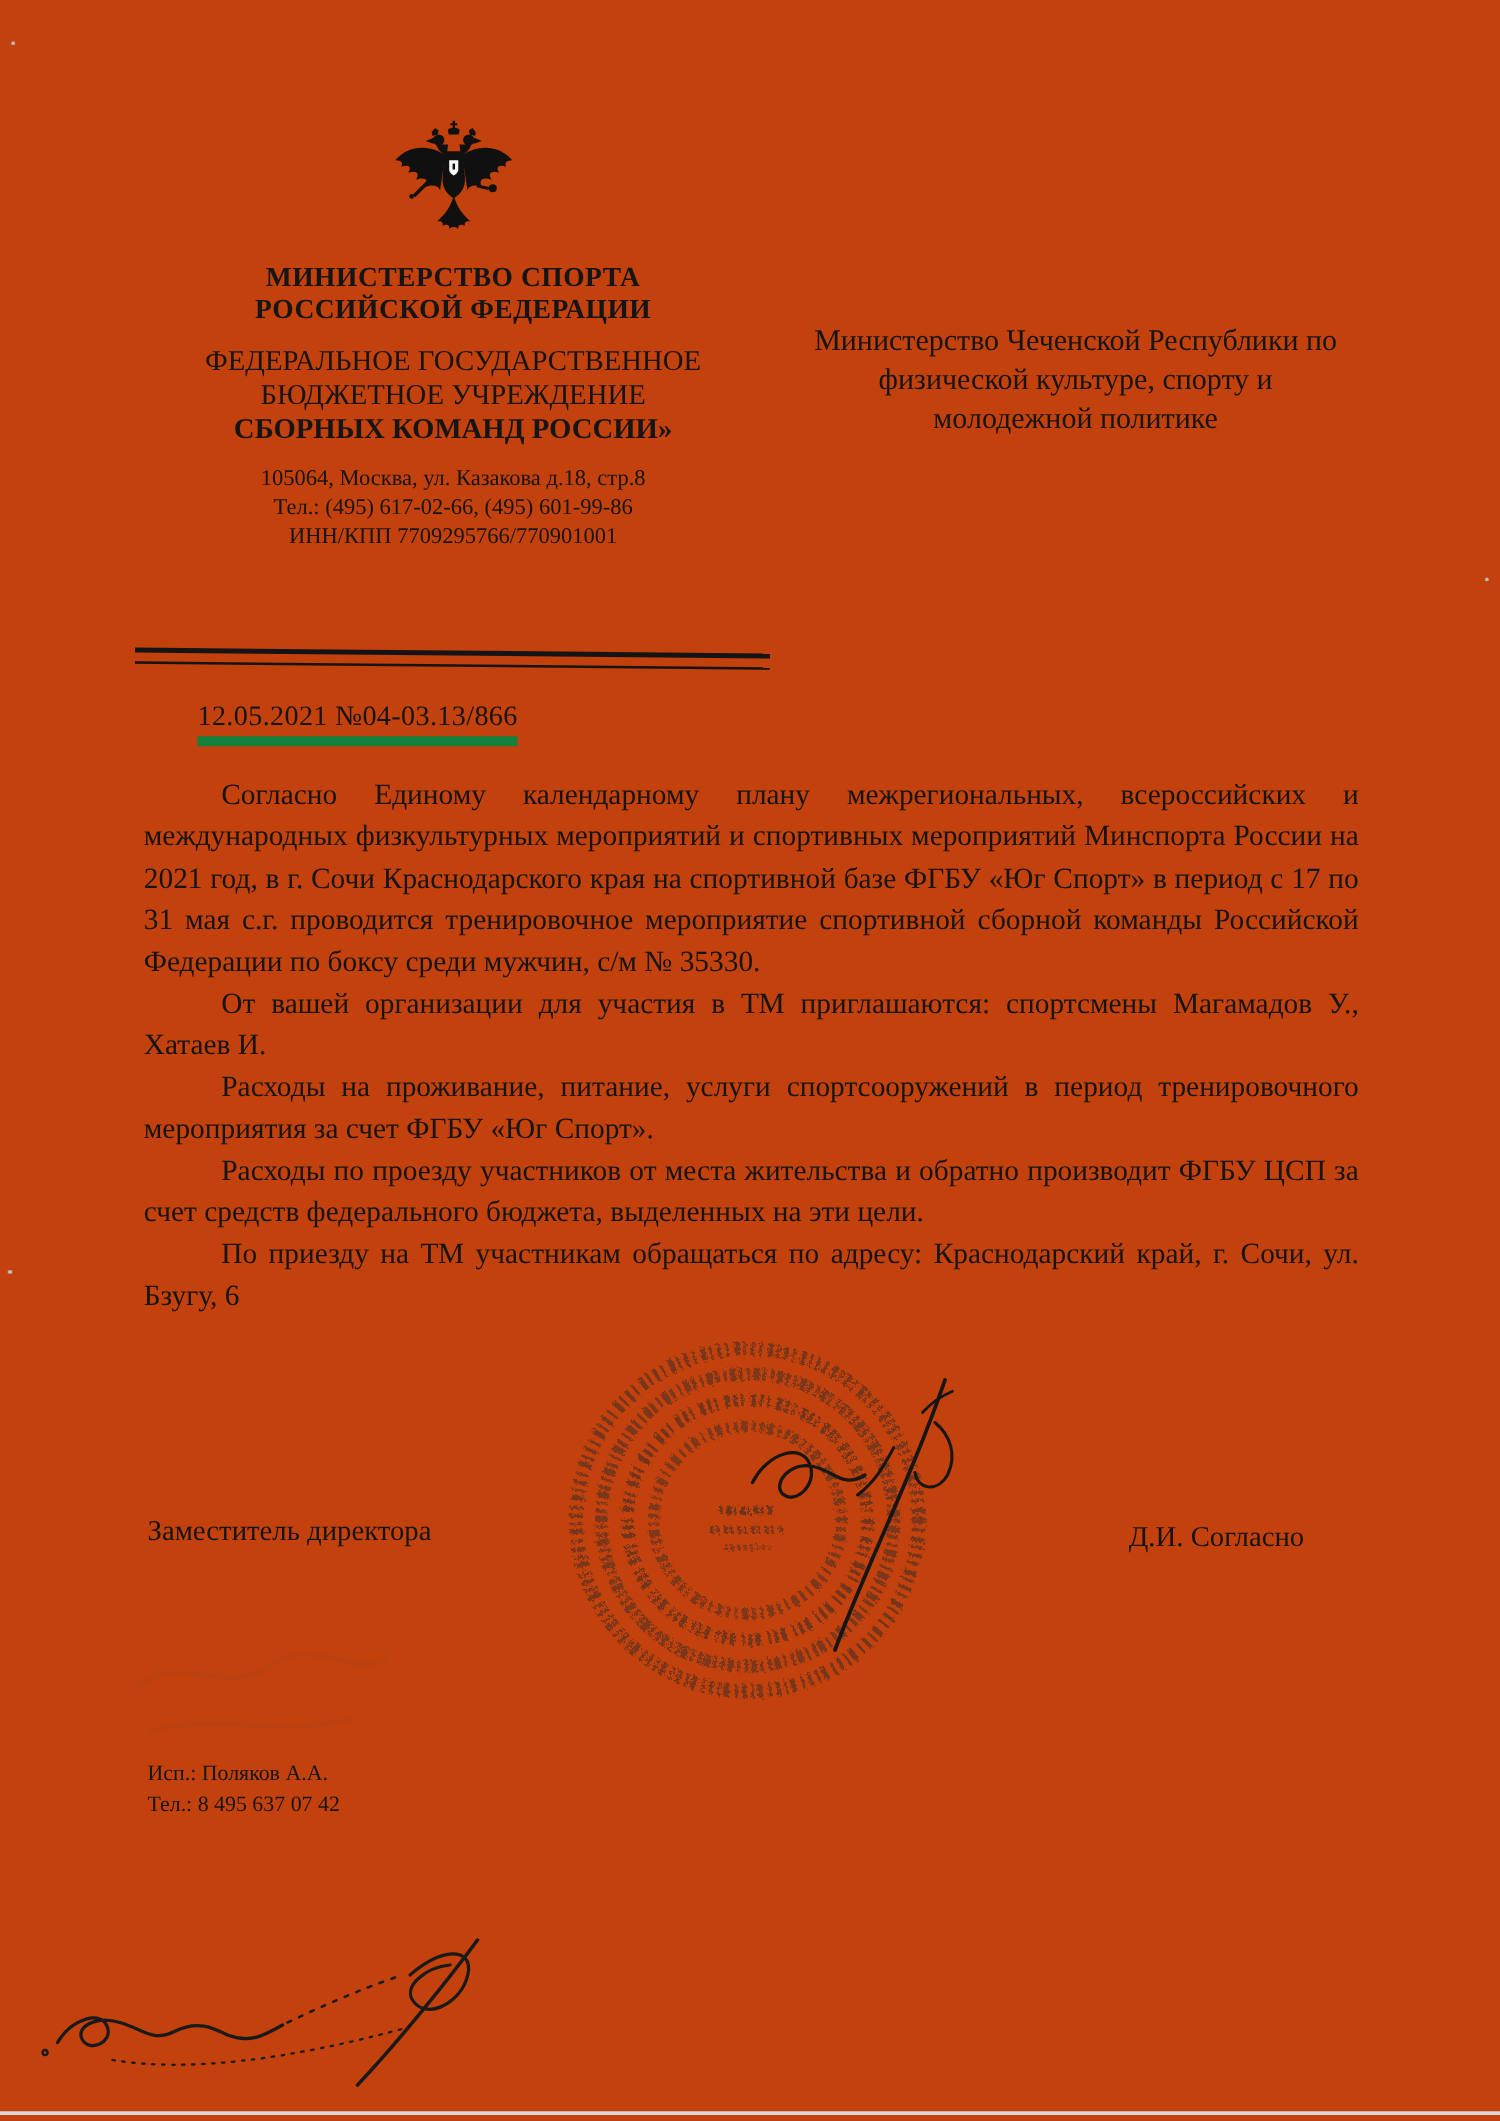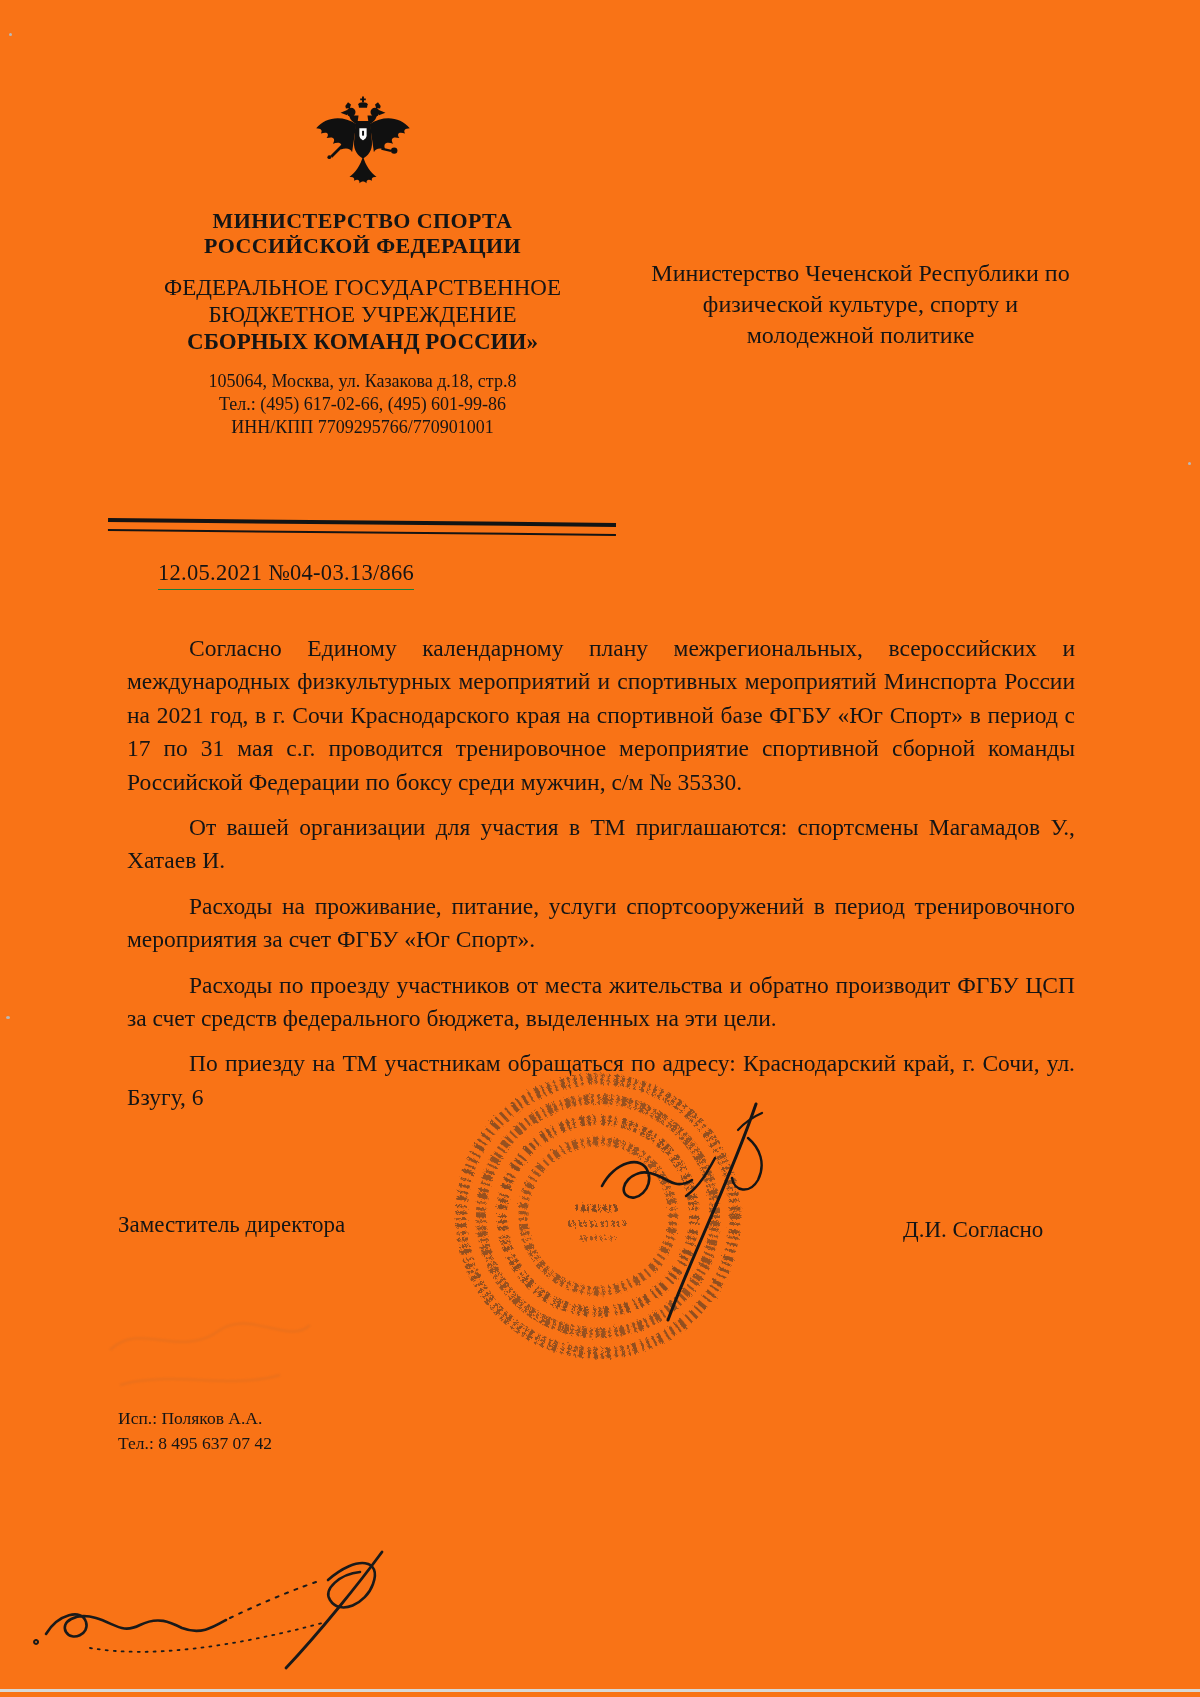--- a/index.html
+++ b/index.html
@@ -1,18 +1,18 @@
 <!DOCTYPE html>
 <html><head>
 <meta charset="utf-8">
 <style>
   html,body{margin:0;padding:0;background:#ffffff;}
   .page{
     position:relative;width:1200px;height:1697px;margin:0 auto;
-    background:#f97316;overflow:hidden;
+    background:#c2410c;overflow:hidden;
     font-family:"Liberation Serif","DejaVu Serif",serif;color:#151515;
   }
   
   .lh-left{position:absolute;left:95px;top:92px;width:535px;text-align:center;}
   .eagle{display:inline-block;width:104px;height:112px;}
   .ministry-line{font-weight:bold;font-size:22px;line-height:25px;letter-spacing:.4px;}
   .org-block{margin-top:16px;}
   .org-line{font-size:23px;line-height:27px;}
   .org-line.bold{font-weight:bold;}
   .addr-block{margin-top:15px;text-align:center;}
@@ -23,26 +23,26 @@
   .recipient div{font-size:24px;line-height:31px;}
   
   .dbl-rule{
     position:absolute;left:108px;top:518px;width:508px;height:7px;
     border-top:4px solid #141414;border-bottom:2px solid #141414;
     transform:rotate(.55deg);transform-origin:left center;
   }
   
   .refline{
     position:absolute;left:158px;top:560px;font-size:22.5px;
-    border-bottom:1px solid #15803d;padding-bottom:3px;letter-spacing:.3px;
+    border-bottom:8px solid #15803d;padding-bottom:3px;letter-spacing:.3px;
   }
   
   .body-text{position:absolute;left:115px;top:620px;width:972px;}
   .body-text p{
-    margin:12px;font-size:23.5px;line-height:33.4px;text-align:justify;
+    margin:0;font-size:23.5px;line-height:33.4px;text-align:justify;
     text-indent:62px;
   }
   
   .pos-title{position:absolute;left:118px;top:1212px;font-size:23px;}
   .signer-name{position:absolute;left:903px;top:1217px;font-size:23px;}
   .stamp{position:absolute;left:448px;top:1066px;width:300px;height:300px;}
   .sig-mid{position:absolute;left:588px;top:1068px;width:240px;height:290px;}
   
   .executor{position:absolute;left:118px;top:1406px;font-size:17.5px;line-height:25px;}
   .sig-bottom{position:absolute;left:28px;top:1536px;width:440px;height:155px;}

